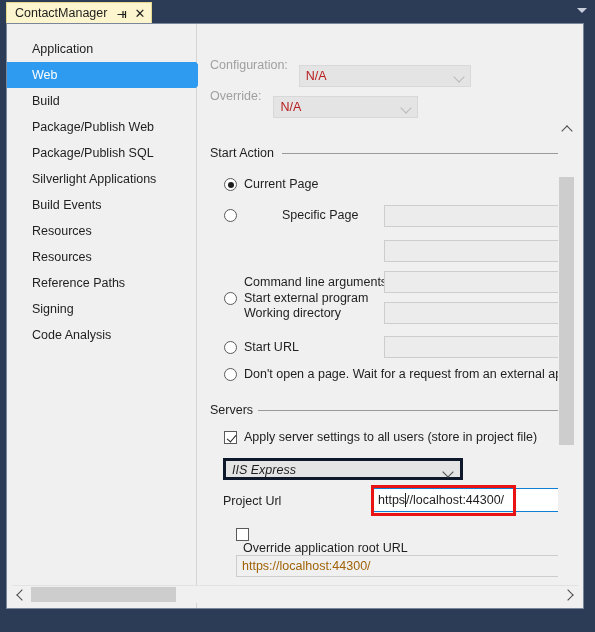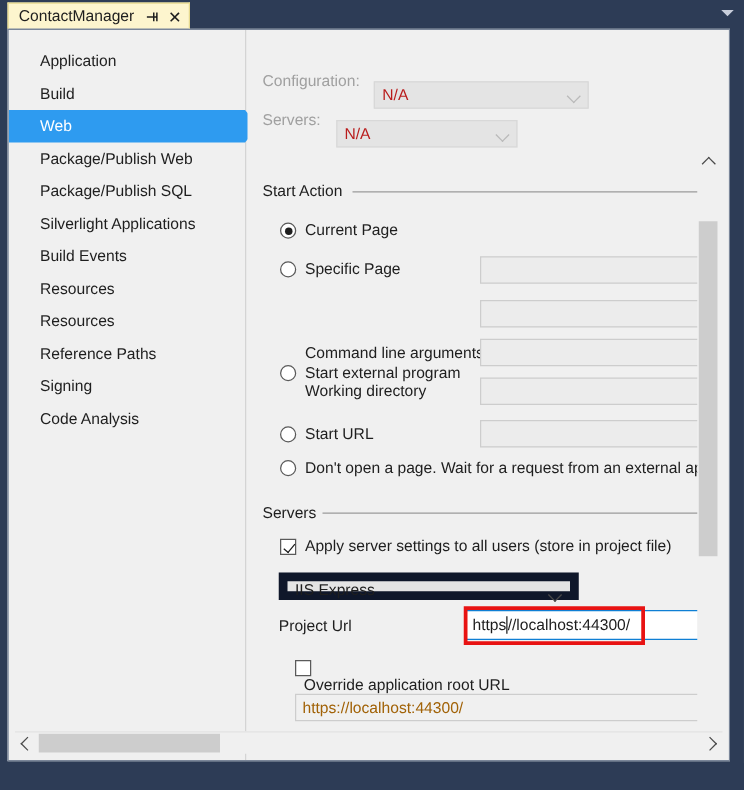--- a/index.html
+++ b/index.html
@@ -197,24 +197,25 @@
   .redbox {
     position: absolute;
     border: 3px solid #e81313;
     box-sizing: border-box;
     pointer-events: none;
   }
 
   .combo {
     position: absolute;
     height: 22px; box-sizing: border-box;
-    background: #e4e4e4; border: 7px solid #0f172a;
-    display: flex; align-items: flex-start; padding-left: 6px;
+    background: #e4e4e4; border: 3px solid #0f172a;
+    display: flex; align-items: flex-end; padding-left: 6px;
     font-size: 12.5px; color: #1e1e1e;
     cursor: pointer;
+    font-style: italic;
   }
   .combo .chev {
     position: absolute; right: 8px; top: 7px;
     width: 7px; height: 7px;
     border-left: 1.6px solid #4a4a4a;
     border-bottom: 1.6px solid #4a4a4a;
     transform: rotate(-45deg);
   }
 
   
@@ -267,22 +268,22 @@
       <span class="tab-close">✕</span>
     </div>
     <div class="titlebar-chevron"></div>
   </div>
 
   <div class="panel">
 
     <div class="sidebar">
       <div style="height:12px"></div>
       <div class="side-item">Application</div>
+      <div class="side-item selected">Web</div>
       <div class="side-item">Build</div>
-      <div class="side-item selected">Web</div>
       <div class="side-item">Package/Publish Web</div>
       <div class="side-item">Package/Publish SQL</div>
       <div class="side-item">Silverlight Applications</div>
       <div class="side-item">Build Events</div>
       <div class="side-item">Resources</div>
       <div class="side-item">Resources</div>
       <div class="side-item">Reference Paths</div>
       <div class="side-item">Signing</div>
       <div class="side-item">Code Analysis</div>
     </div>
@@ -291,38 +292,38 @@
 
       <div class="cfgrow" style="left:12px; top:18px;">
         <span class="cfg-label">Configuration:</span>
         <span class="combo-disabled" style="width:172px; margin-left:11px;">
           <span>N/A</span>
           <span class="chev"></span>
         </span>
       </div>
 
       <div class="cfgrow" style="left:12px; top:49px;">
-        <span class="cfg-label">Servers:</span>
+        <span class="cfg-label">Override:</span>
         <span class="combo-disabled" style="width:145px; margin-left:12px;">
           <span>N/A</span>
           <span class="chev"></span>
         </span>
       </div>
 
       <div class="scrollregion">
 
         <div class="grouphdr" style="left:0px; top:25px;">Start Action</div>
         <div class="groupline" style="left:72px; top:32px; width:285px;"></div>
 
         <div class="radio" style="left:14px; top:56px;">
           <span class="radio-mark on"></span>
           <span class="ctl-label">Current Page</span>
         </div>
 
-        <div class="radio" style="left:14px; top:87px;">
+        <div class="radio" style="left:14px; top:87px;gap:38px;">
           <span class="radio-mark"></span>
           <span class="ctl-label">Specific Page</span>
         </div>
         <div class="tbox" style="left:174px; top:84px; width:190px;"></div>
 
         <div class="radio" style="left:14px; top:122px;margin-top:48px;">
           <span class="radio-mark"></span>
           <span class="ctl-label">Start external program</span>
         </div>
         <div class="tbox" style="left:174px; top:119px; width:190px;"></div>

